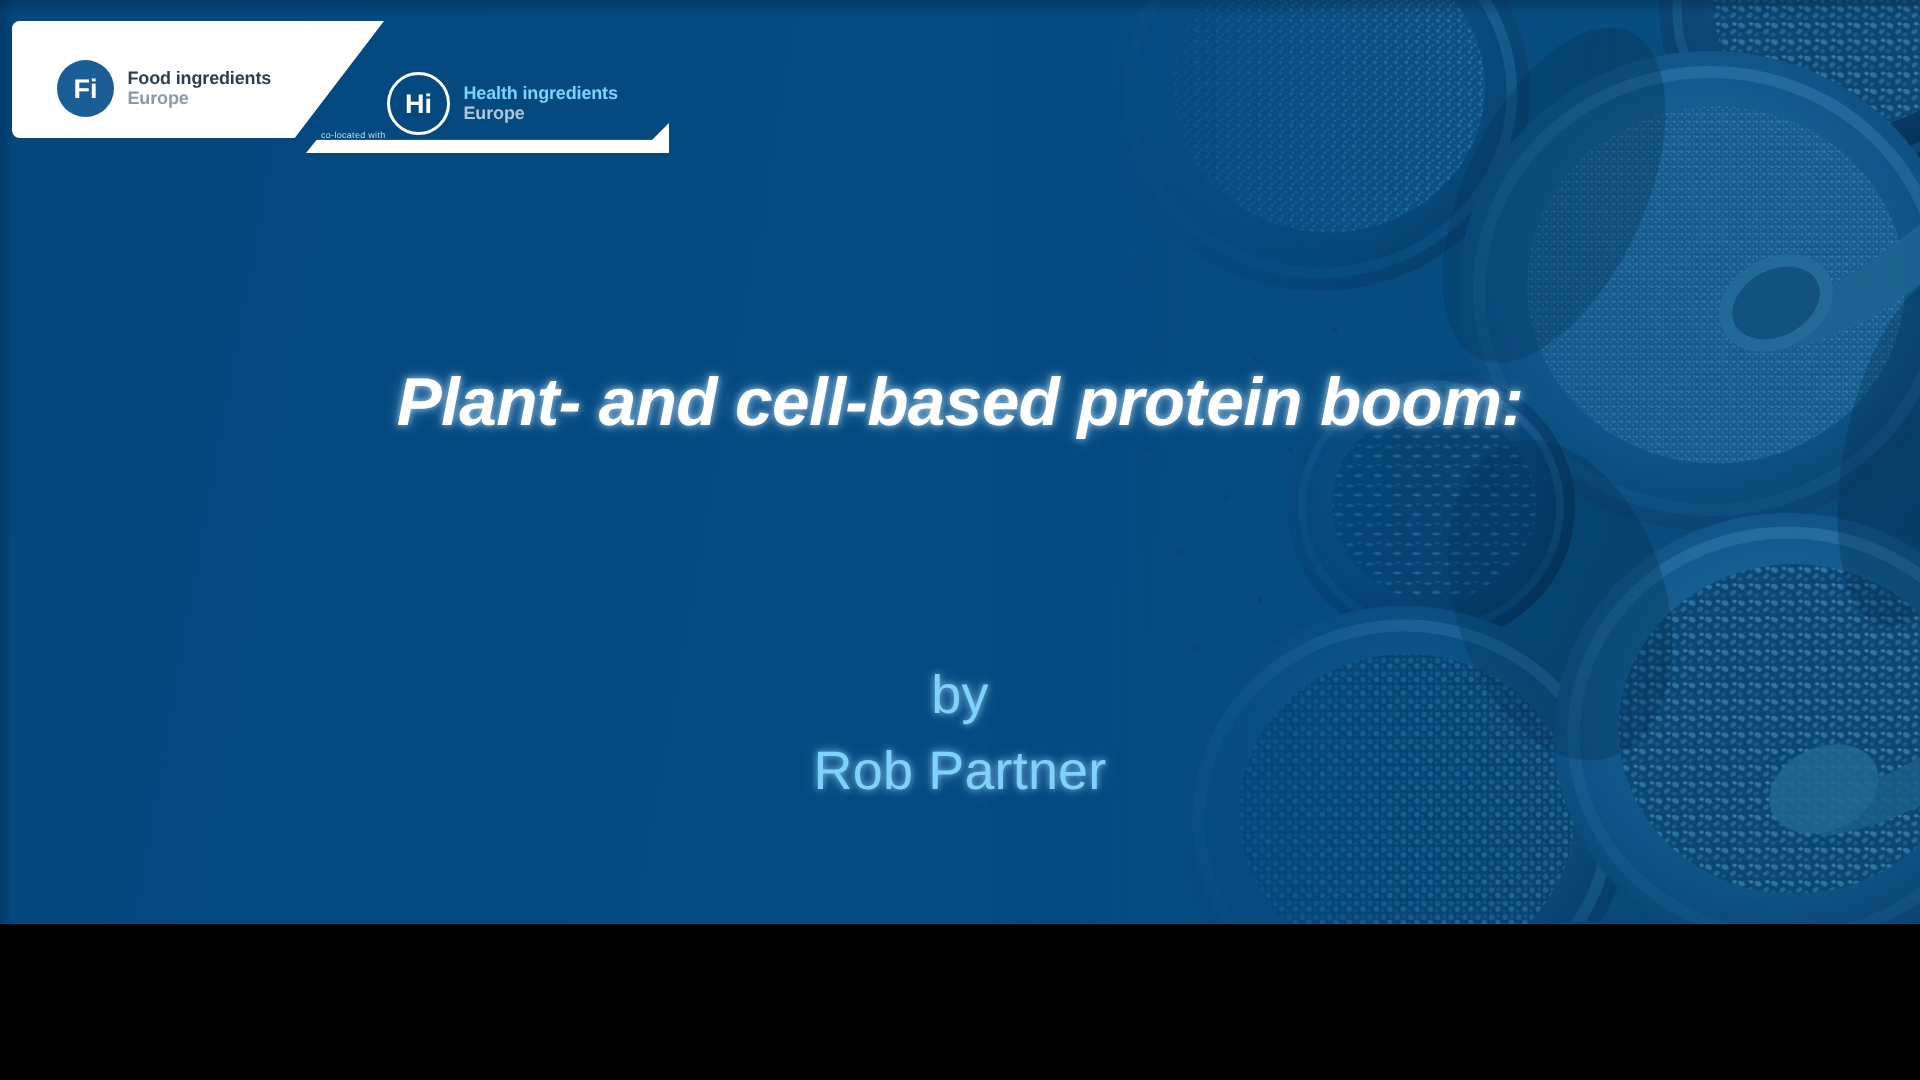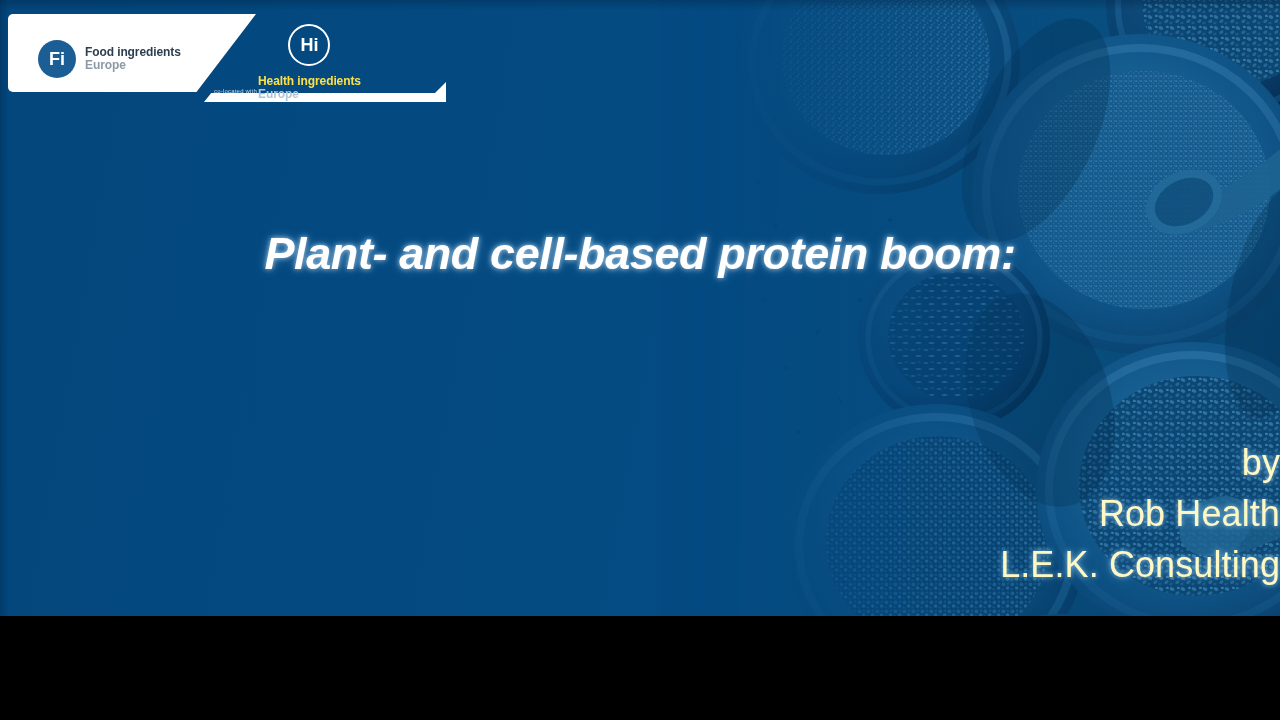--- a/index.html
+++ b/index.html
@@ -129,21 +129,21 @@
     white-space: nowrap;
   }
 
   .lockup {
     position: absolute;
     display: flex;
     align-items: center;
     gap: 9px;
   }
   .lockup.fi { left: 30px; top: 26px; }
-  .lockup.hi { left: 250px; top: 10px; flex-direction: column; }
+  .lockup.hi { left: 250px; top: 34px; }
 
   .mark {
     width: 38px;
     height: 38px;
     flex: none;
     border-radius: 50%;
     display: flex;
     align-items: center;
     justify-content: center;
     font-weight: bold;
@@ -168,29 +168,29 @@
     white-space: nowrap;
   }
   .wordmark .l2 {
     font-size: 12px;
     font-weight: bold;
     letter-spacing: -0.1px;
     white-space: nowrap;
   }
   .lockup.fi .l1 { color: #2C3E50; }
   .lockup.fi .l2 { color: #8D9AA5; }
-  .lockup.hi .l1 { color: #fde047; }
+  .lockup.hi .l1 { color: #7dd3fc; }
   .lockup.hi .l2 { color: #AFC6D8; }
 
   
   .headline {
     position: absolute;
     left: 0;
     right: 0;
-    top: 222px;
+    top: 236px;
     text-align: center;
     color: #FFFFFF;
     font-size: 45px;
     font-weight: bold;
     font-style: italic;
     line-height: 1.42;
     letter-spacing: -0.4px;
     text-shadow:
       0 0 5px rgba(190,225,250,0.85),
       0 0 11px rgba(150,205,245,0.45),
@@ -200,22 +200,22 @@
     display: block;
     white-space: nowrap;
   }
 
   
   .presenter {
     position: absolute;
     left: 0;
     right: 0;
     top: 437px;
-    text-align: right;
-    color: #fef9c3;
+    text-align: center;
+    color: #7dd3fc;
     font-size: 36px;
     font-weight: normal;
     line-height: 1.42;
     letter-spacing: 0.1px;
     text-shadow:
       0 0 5px rgba(160,210,245,0.80),
       0 0 12px rgba(120,185,235,0.40);
   }
   .presenter .pl {
     display: block;
@@ -406,17 +406,16 @@
       </div>
     </div>
   </div>
 
   <div class="headline">
     <span class="hl">Plant- and cell-based protein boom:</span>
   </div>
 
   <div class="presenter">
     <span class="pl">by</span>
-    <span class="pl">Rob Health</span>
-    <span class="pl">L.E.K. Consulting</span>
+    <span class="pl">Rob Partner</span>
   </div>
 
 </div>
 
 </body></html>

